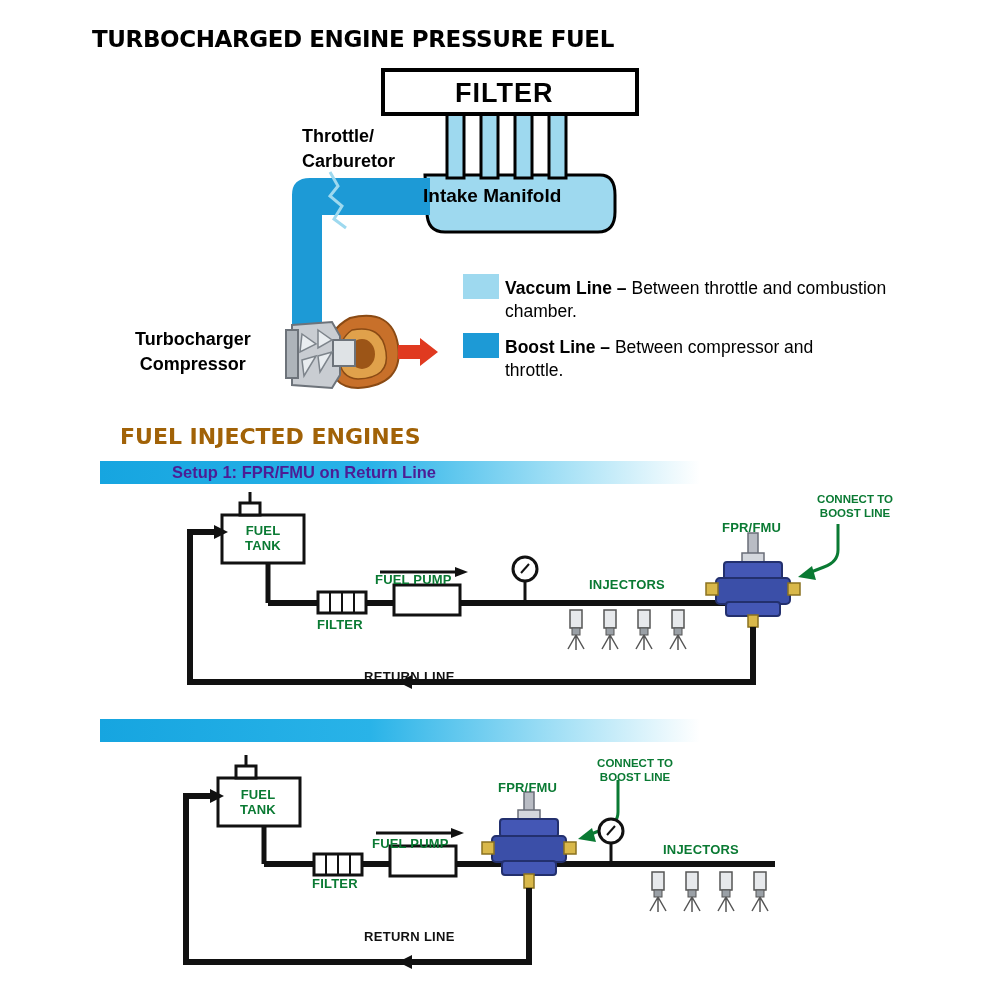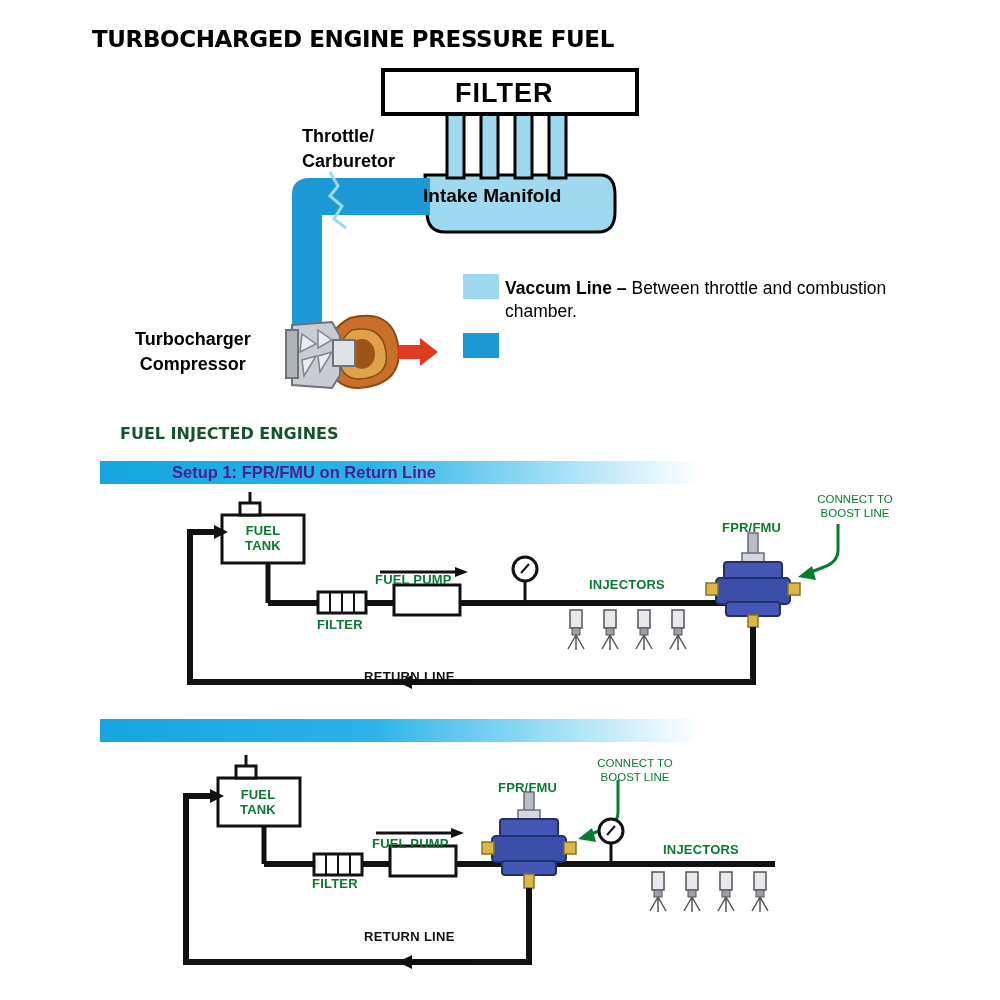--- a/index.html
+++ b/index.html
@@ -26,23 +26,23 @@
   #main-title {
     left: 92px; top: 26px;
     font-size: 23px;
     font-weight: bold;
     letter-spacing: -0.4px;
     color: #000;
     font-family: "DejaVu Sans", sans-serif;
   }
   #section-title {
     left: 120px; top: 424px;
-    font-size: 16px;
-    font-weight: bold;
-    color: #14532d;
+    font-size: 22px;
+    font-weight: bold;
+    color: #a16207;
     font-family: "DejaVu Sans", sans-serif;
   }
 
   
   .lbl {
     color: #000;
     font-weight: bold;
     font-family: "Liberation Sans", sans-serif;
   }
   #engine-label {
@@ -105,21 +105,21 @@
   }
   .dark-lbl {
     color: #111;
     font-weight: bold;
     font-size: 13px;
     font-family: "Liberation Sans", sans-serif;
     letter-spacing: 0.3px;
   }
   .green-note {
     color: #0a7a33;
-    font-weight: normal;
+    font-weight: bold;
     font-size: 11.5px;
     line-height: 14px;
     text-align: center;
     font-family: "Liberation Sans", sans-serif;
   }
 
   
   #s1-fueltank-label { left: 233px; top: 523px; width: 60px; text-align: center; line-height: 15px; }
   #s1-fuelpump-label { left: 375px; top: 572px; }
   #s1-filter-label   { left: 317px; top: 617px; }
@@ -193,20 +193,23 @@
     <span>Turbocharger</span><br>
     <span>Compressor</span>
   </div>
 
   <div class="abs legend-swatch" id="legend-vac-swatch"></div>
   <div class="abs legend-text" id="legend-vac-text">
     <b>Vaccum Line –</b><span> Between throttle and combustion chamber.</span>
   </div>
 
   <div class="abs legend-swatch" id="legend-boost-swatch"></div>
+  <div class="abs legend-text" id="legend-boost-text">
+    <b>Boost Line –</b><span> Between compressor and throttle.</span>
+  </div>
 
   <div class="abs" id="main-title">TURBOCHARGED ENGINE PRESSURE FUEL</div>
   <div class="abs" id="section-title">FUEL INJECTED ENGINES</div>
 
   <div class="abs setup-bar" id="setup1-bar"></div>
   <div class="abs setup-label" id="setup1-label">Setup 1: FPR/FMU on Return Line</div>
 
   <svg class="abs" style="left:0;top:470px;" width="1000" height="250">
 
     <rect x="222" y="45" width="82" height="48" fill="#ffffff" stroke="#111" stroke-width="3"></rect>

